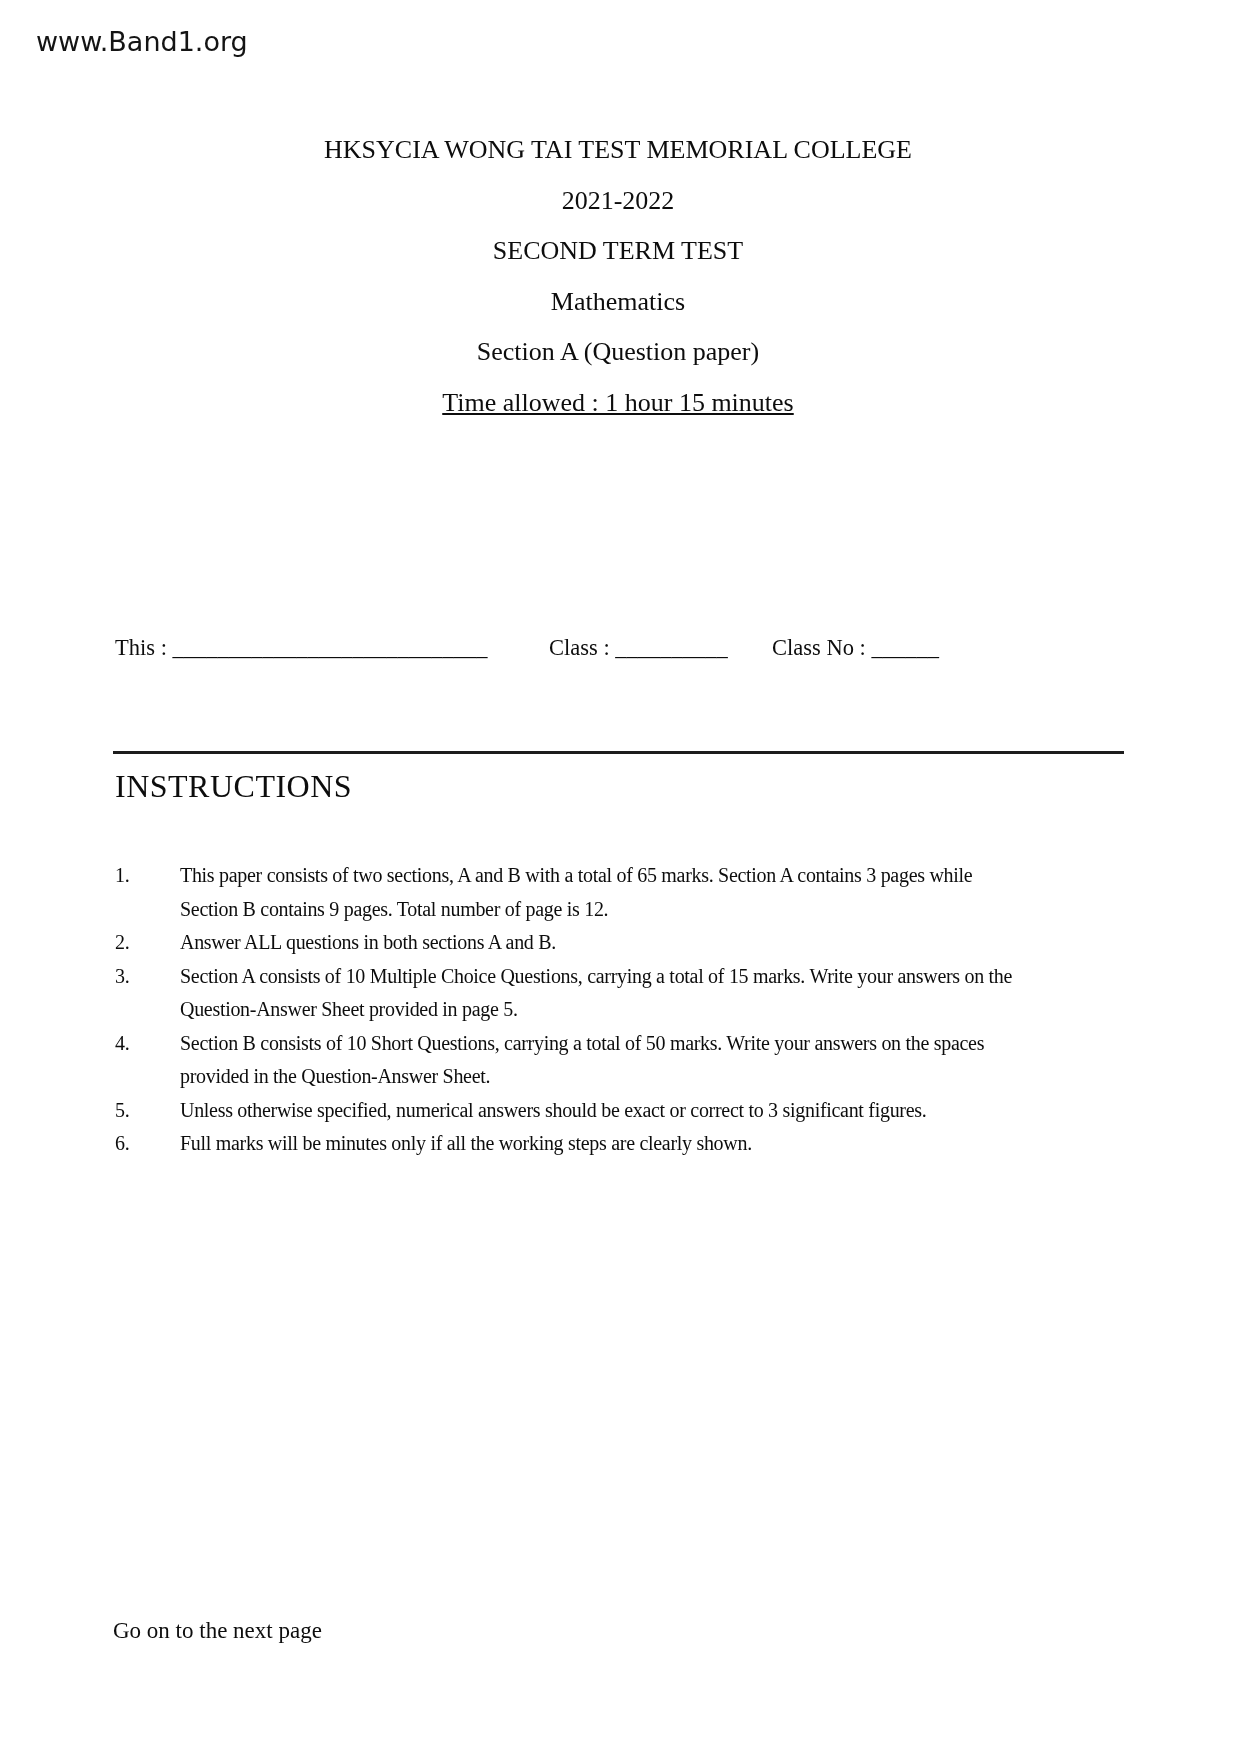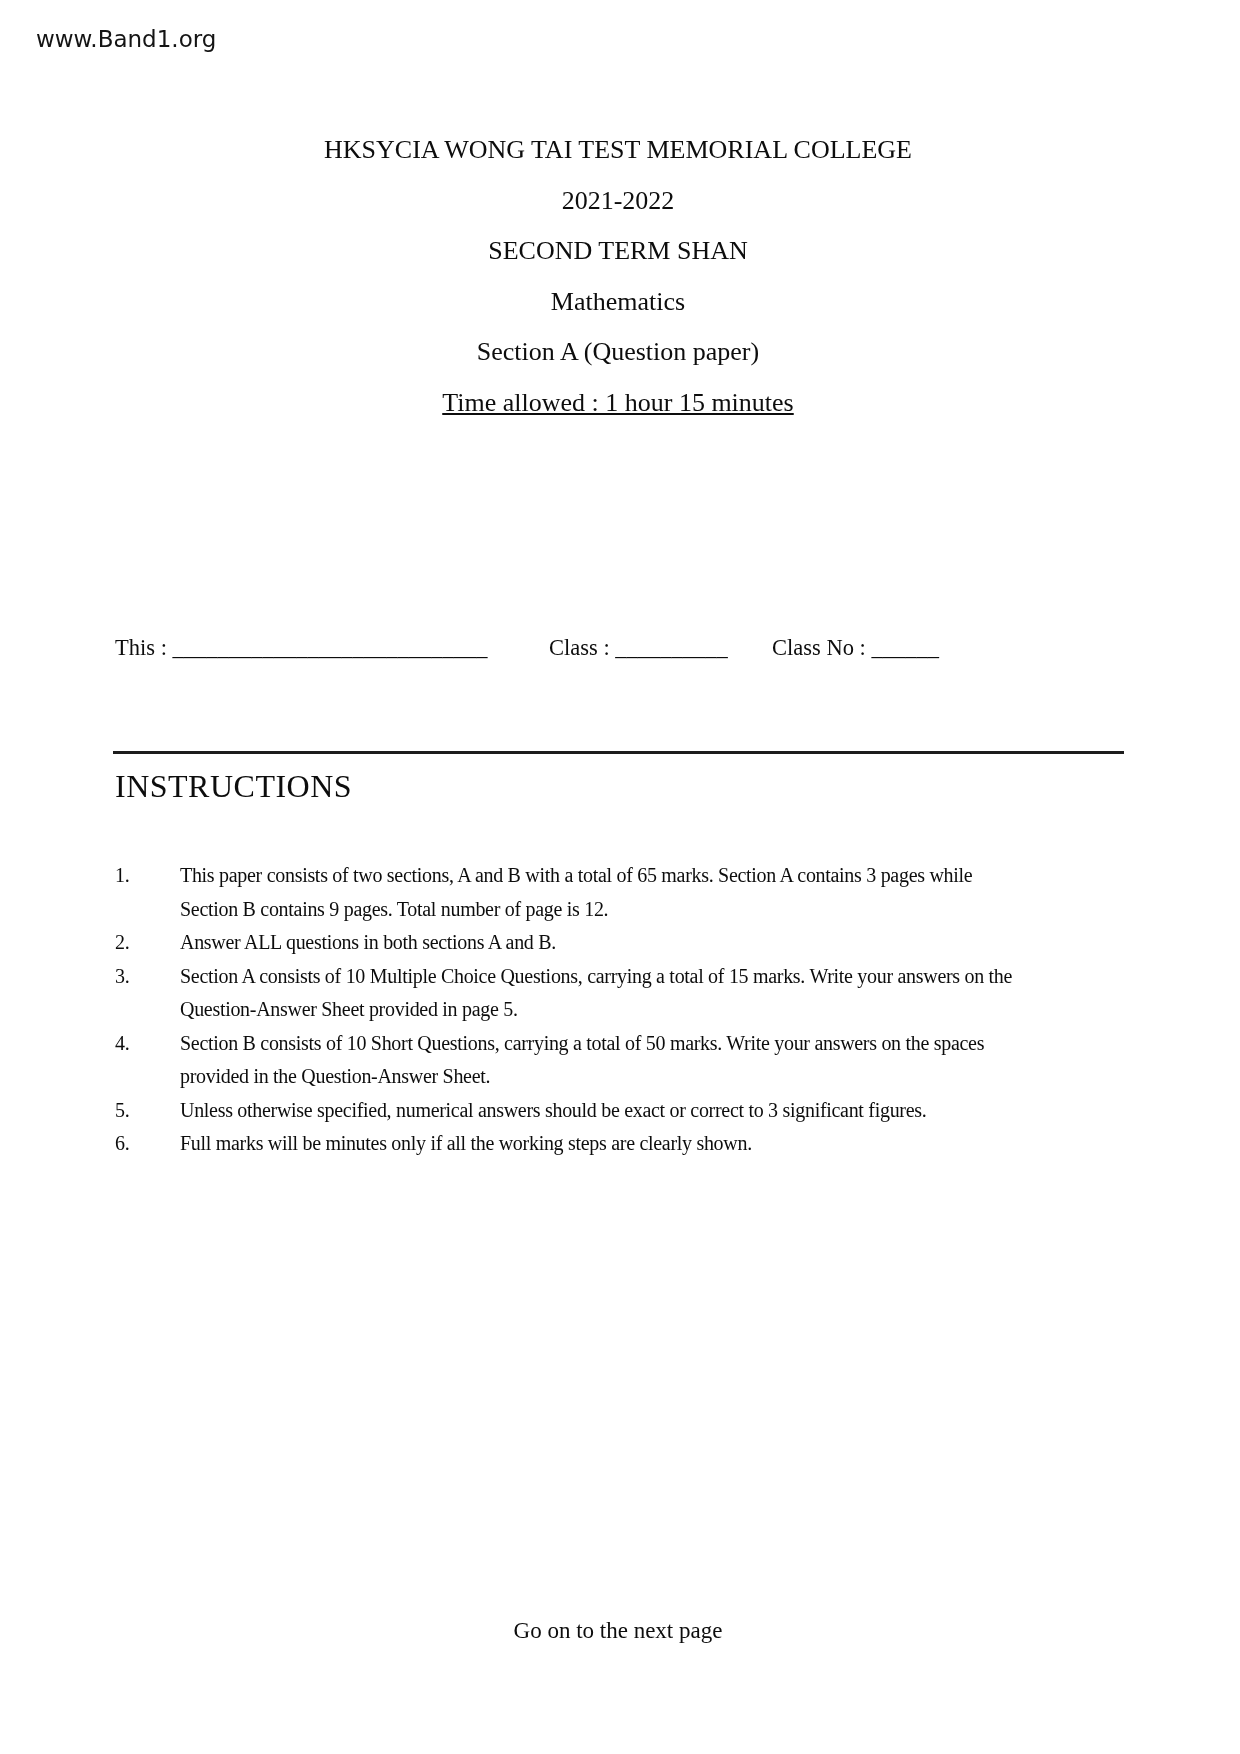--- a/index.html
+++ b/index.html
@@ -10,21 +10,21 @@
     background: #ffffff;
     color: #0d0d0d;
     font-family: "Liberation Serif", serif;
     overflow: hidden;
   }
   .watermark {
     position: absolute;
     left: 36px;
     top: 26px;
     font-family: "DejaVu Sans", "Liberation Sans", sans-serif;
-    font-size: 23px;
+    font-size: 27px;
     color: #141414;
   }
   .titles {
     position: absolute;
     left: 113px;
     top: 0;
     width: 1010px;
     text-align: center;
     font-size: 26px;
   }
@@ -91,35 +91,35 @@
     letter-spacing: -0.3px;
   }
   .item { display: flex; }
   .item .num { flex: 0 0 65px; width: 65px; }
   .item .txt { width: 840px; }
   .footer {
     position: absolute;
     left: 113px;
     top: 1618px;
     width: 1010px;
-    text-align: center;
+    text-align: left;
     font-size: 23px;
   }
 </style>
 </head>
 <body>
 
 <div class="page">
 
   <div class="watermark">www.Band1.org</div>
 
   <div class="titles">
     <div class="title-line t1">HKSYCIA WONG TAI TEST MEMORIAL COLLEGE</div>
     <div class="title-line t2">2021-2022</div>
-    <div class="title-line t3">SECOND TERM SHAN</div>
+    <div class="title-line t3">SECOND TERM TEST</div>
     <div class="title-line t4">Mathematics</div>
     <div class="title-line t5">Section A (Question paper)</div>
     <div class="title-line t6">Time allowed : 1 hour 15 minutes</div>
   </div>
 
 
   <div class="fields">
     <span class="field-name"><span>This : </span><span class="blank">____________________________</span></span>
     <span class="field-class"><span>Class : </span><span class="blank">__________</span></span>
     <span class="field-classno"><span>Class No : </span><span class="blank">______</span></span>

